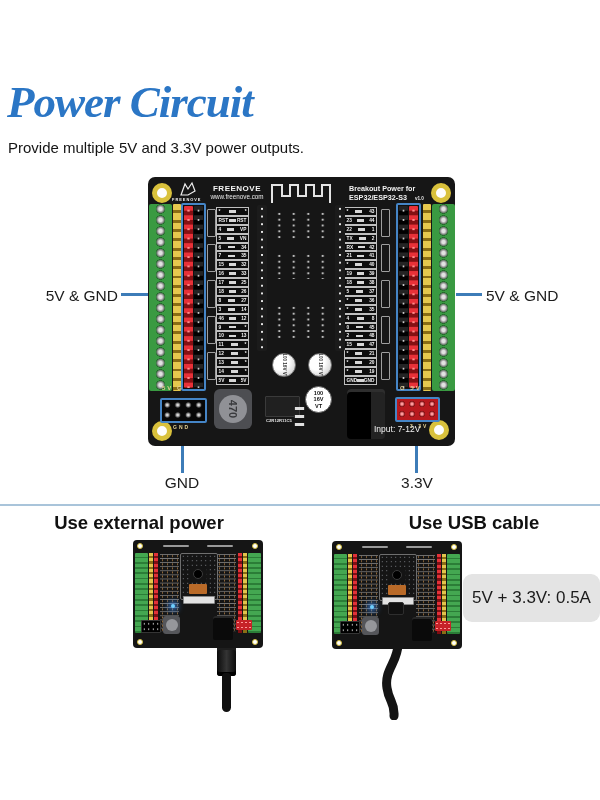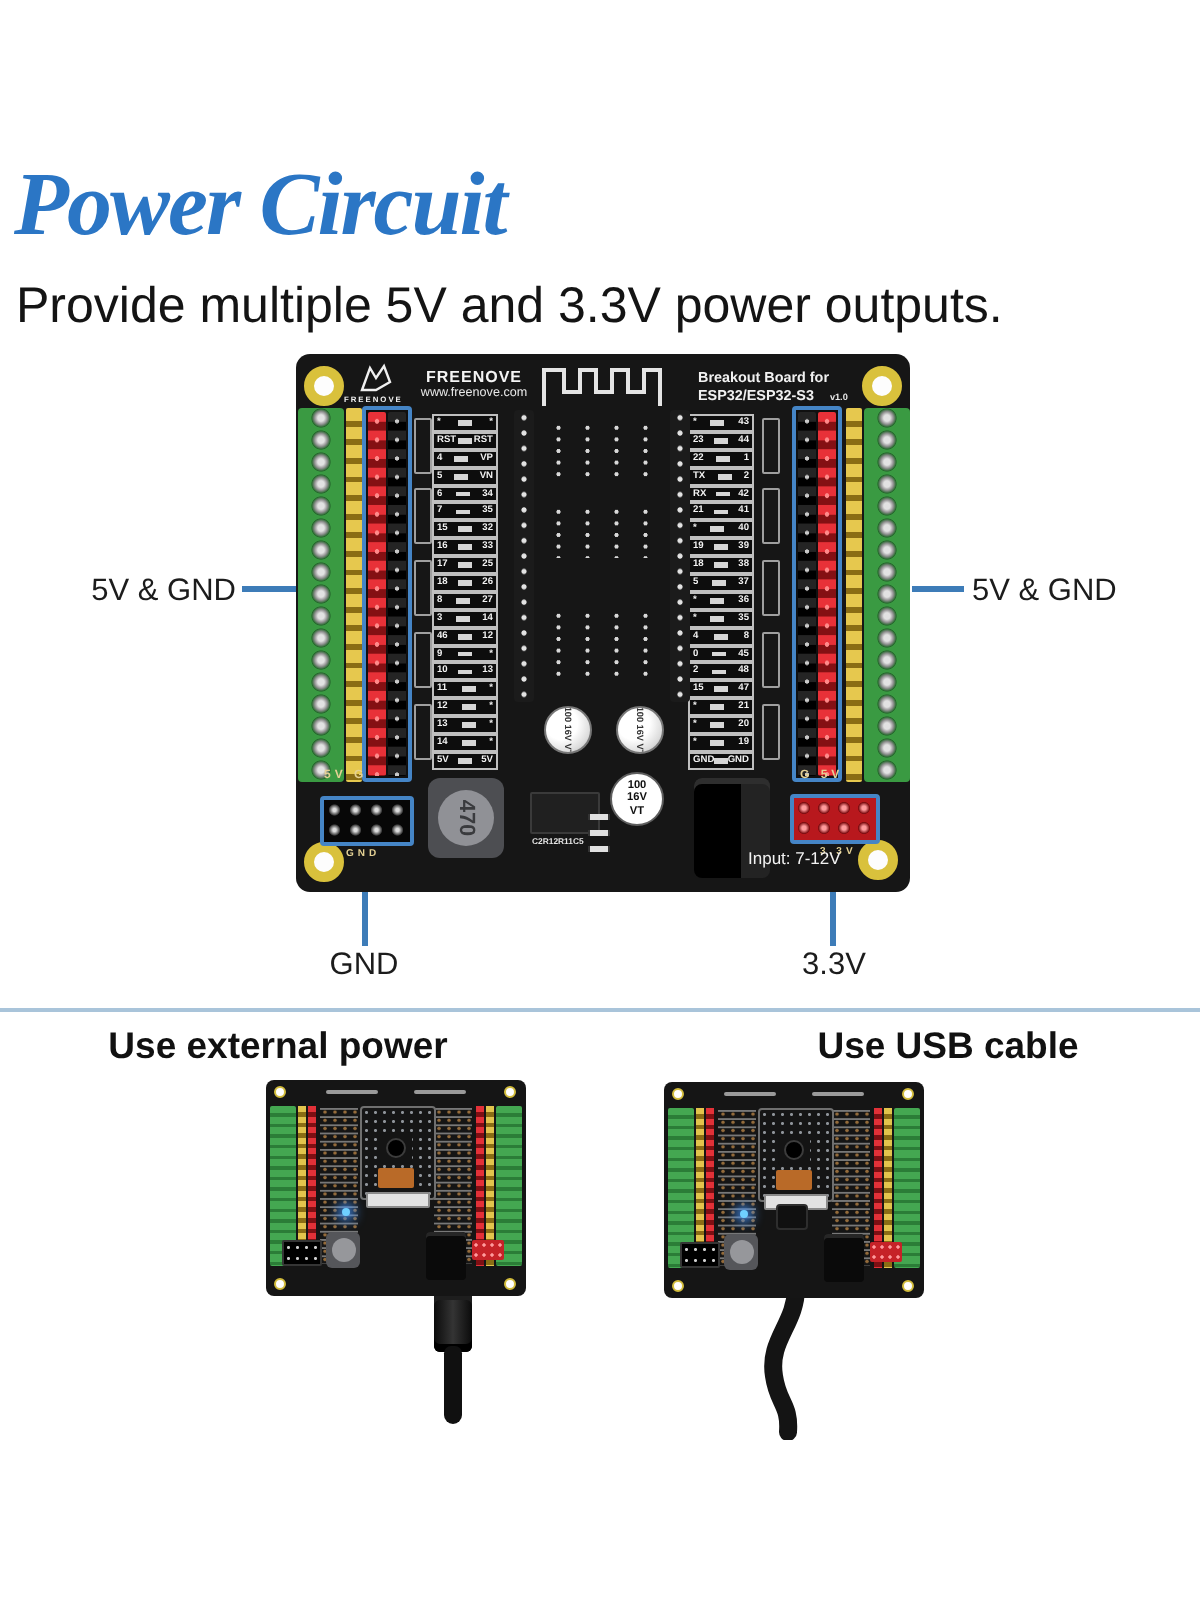--- a/index.html
+++ b/index.html
@@ -2,21 +2,21 @@
 <html><head>
 <meta charset="utf-8">
 <style>
   html,body{margin:0;padding:0;}
   .page{position:relative;width:600px;height:800px;background:#ffffff;overflow:hidden;
         font-family:"Liberation Sans",sans-serif;color:#151515;}
   .abs{position:absolute;}
 
   
   .title{font-size:45px;font-weight:bold;font-style:italic;color:#2b76c5;letter-spacing:-1px;white-space:nowrap;}
-  .subtitle{font-size:25px;color:#141414;white-space:nowrap;}
+  .subtitle{font-size:15px;color:#141414;white-space:nowrap;}
 
   
   .board{left:148px;top:177px;width:307px;height:269px;background:#161616;border-radius:7px;z-index:2;}
   .hole{width:10px;height:10px;border-radius:50%;background:#fdfdfd;border:5px solid #d9c13c;}
   .term-green{width:23px;background-color:#3a9a42;border-radius:2px;
       background-image:radial-gradient(circle at 50% 5px,#e2e2e2 1.6px,#8f8f8f 3.2px,#25682c 4.6px,rgba(0,0,0,0) 5px);
       background-size:23px 11px;}
   .strip-yellow{width:8px;background:repeating-linear-gradient(180deg,#e6c84e 0 6.4px,#8a6d14 6.4px 9.3px);border-radius:1px;}
   .hl{border:2.5px solid #4585c6;border-radius:2px;background:#101010;display:flex;gap:1px;padding:1px;box-sizing:border-box;}
   .strip-red{width:9px;height:100%;border-radius:1px;
@@ -128,21 +128,21 @@
 
     <svg class="abs" style="left:30px;top:4px;" width="20" height="16" viewBox="0 0 20 16">
       <path d="M3,14 L7,3 L10,8 L14,2 L17,10 L10,14 Z" fill="none" stroke="#f0f0f0" stroke-width="1.2"></path>
     </svg>
     <div class="abs logo-txt" style="left:24px;top:20px;">FREENOVE</div>
     <div class="abs" style="left:58px;top:7px;width:62px;text-align:center;">
       <div class="brand1">FREENOVE</div>
       <div class="brand2">www.freenove.com</div>
     </div>
     <div class="abs" style="left:201px;top:7px;">
-      <div class="prod">Breakout Board for</div>
+      <div class="prod">Breakout Power for</div>
       <div class="prod"><span>ESP32/ESP32-S3</span>
         <span class="ver" style="padding-left:6px;">v1.0</span></div>
     </div>
 
     <svg class="abs" style="left:122px;top:4px;" width="62" height="24" viewBox="0 0 62 24">
       <path d="M2,22 V4 H12 V15 H20 V4 H28 V15 H36 V4 H44 V15 H52 V4 H60 V22" fill="none" stroke="#e4e4e4" stroke-width="2"></path>
     </svg>
 
     <div class="abs term-green" style="left:1px;top:27px;height:187px;"></div>
     <div class="abs strip-yellow" style="left:25px;top:27px;height:187px;"></div>
@@ -424,20 +424,23 @@
   <div class="abs cline-v" style="left:181px;top:421px;height:52px;"></div>
   <div class="abs cline-v" style="left:415px;top:420px;height:53px;"></div>
   <div class="abs callout" style="left:157px;top:474px;width:50px;text-align:center;">GND</div>
   <div class="abs callout" style="left:392px;top:474px;width:50px;text-align:center;">3.3V</div>
 
   <div class="abs divider"></div>
 
   <div class="abs sec-head" style="left:373px;top:512px;width:202px;">Use USB cable</div>
   <div class="abs sec-head" style="left:38px;top:512px;width:202px;">Use external power</div>
 
+  <div class="abs spec-box" style="left:463px;top:574px;width:137px;height:48px;display:flex;align-items:center;justify-content:center;">
+    <div class="spec-line">5V + 3.3V: 0.5A</div>
+  </div>
 
   <div class="abs mini" style="left:133px;top:540px;">
     <div class="abs mhole" style="left:4px;top:3px;"></div>
     <div class="abs mhole" style="left:119px;top:3px;"></div>
     <div class="abs mhole" style="left:4px;top:99px;"></div>
     <div class="abs mhole" style="left:119px;top:99px;"></div>
     <div class="abs msilk" style="left:30px;top:5px;width:26px;"></div>
     <div class="abs msilk" style="left:74px;top:5px;width:26px;"></div>
     <div class="abs mgreen" style="left:2px;"></div>
     <div class="abs myellow" style="left:16px;"></div>

